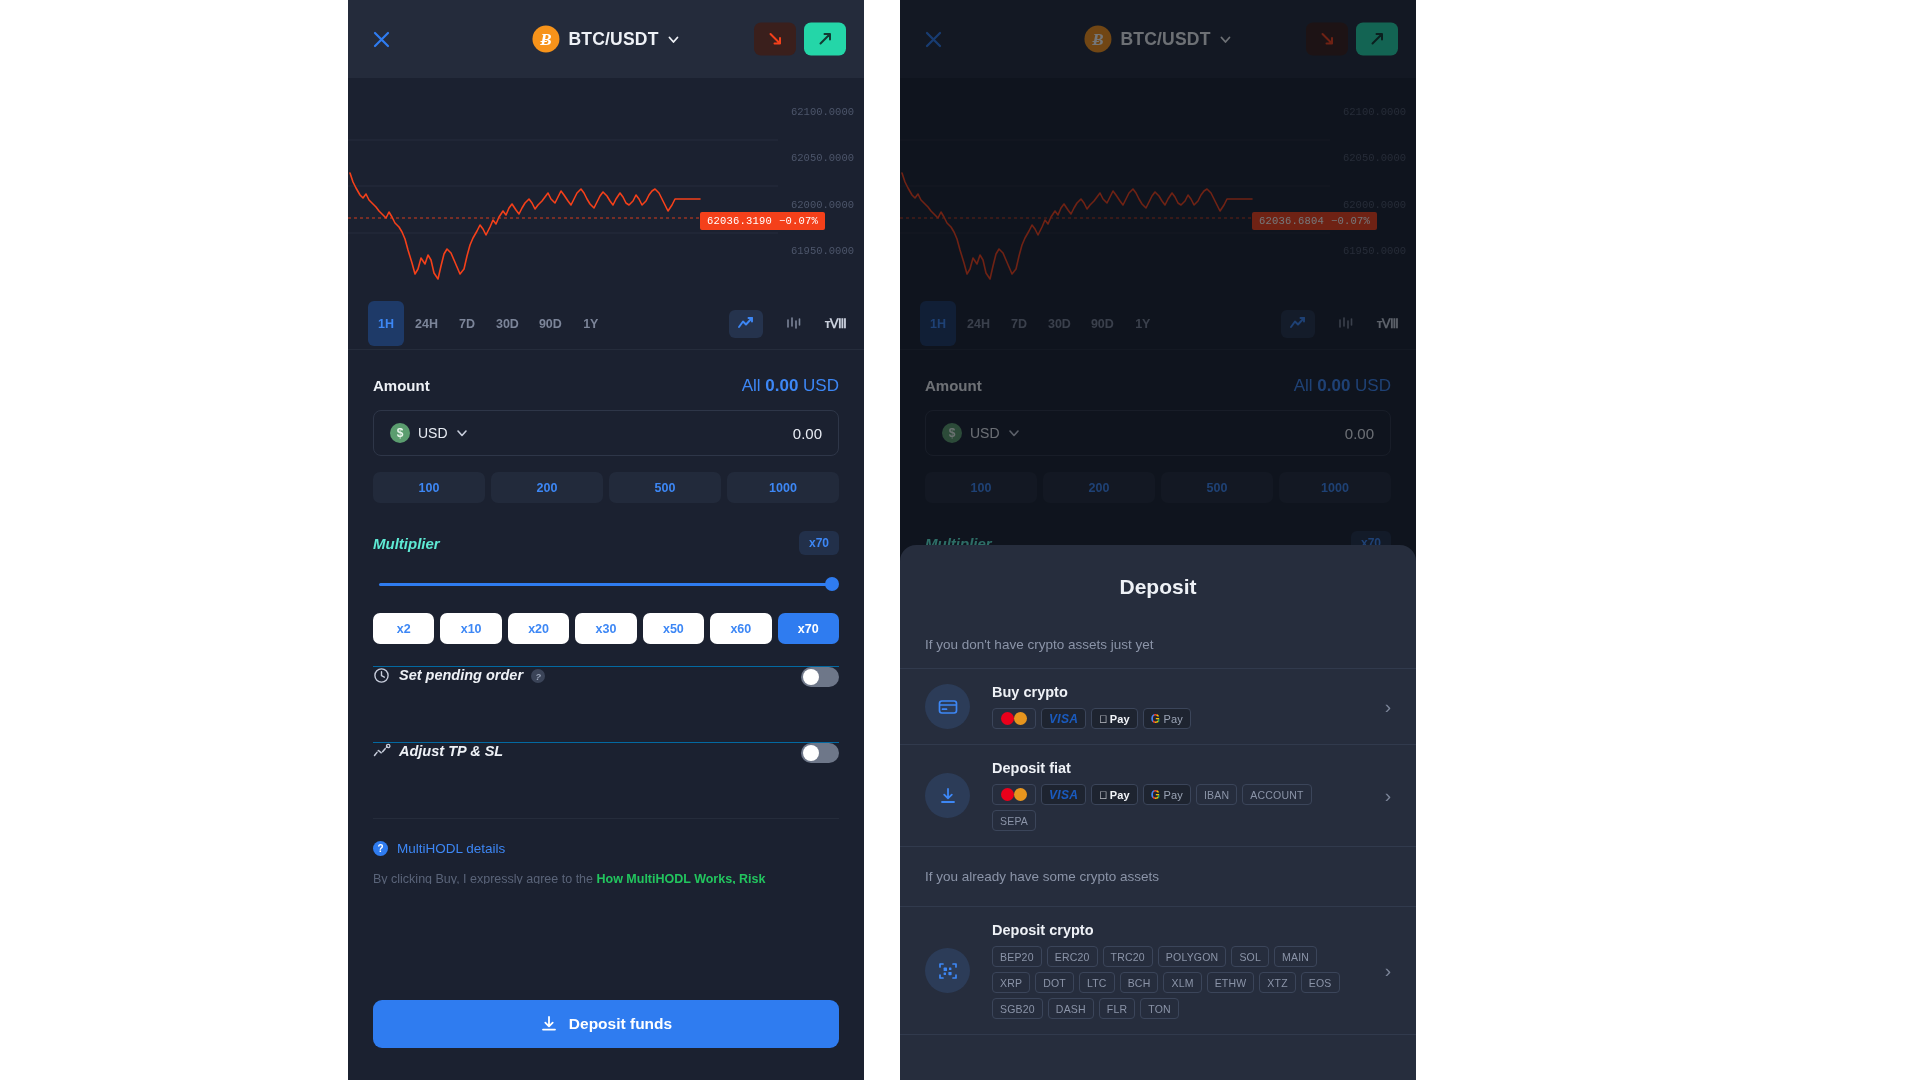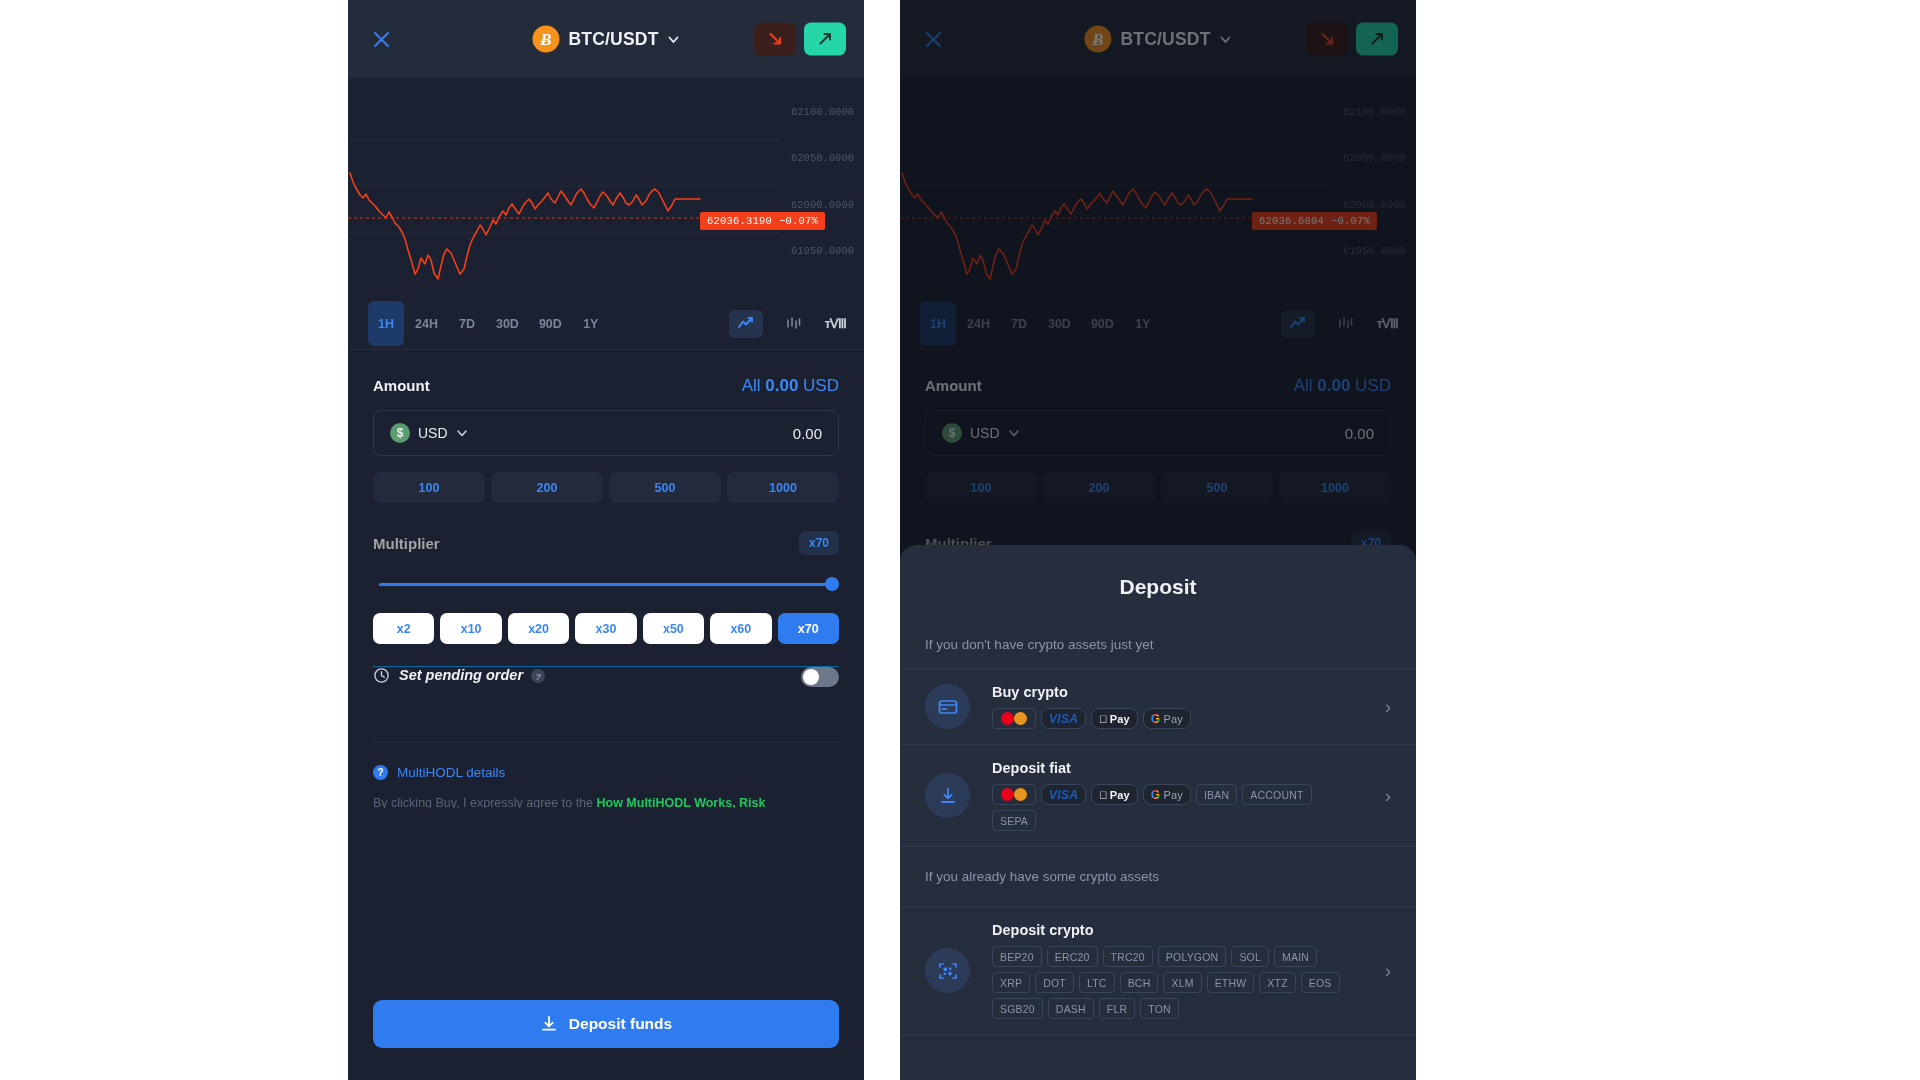--- a/index.html
+++ b/index.html
@@ -127,21 +127,21 @@
     background: #222a3b; color: #3d87f5;
     font-size: 12.5px; font-weight: bold;
     display: flex; align-items: center; justify-content: center; cursor: pointer;
   }
 
   
   .mult-head {
     display: flex; align-items: center; justify-content: space-between;
     margin-top: 28px;
   }
-  .mult-title { color: #a3a3a3; font-size: 15px; font-weight: bold; }
+  .mult-title { color: #5eead4; font-size: 15px; font-weight: bold; font-style: italic; }
   .mult-badge {
     background: #22304a; color: #3d87f5; font-size: 12px; font-weight: bold;
     padding: 5px 10px; border-radius: 6px;
   }
   .slider { position: relative; margin-top: 22px; height: 14px; }
   .slider-track {
     position: absolute; top: 6px; left: 6px; right: 6px; height: 2.5px;
     background: #2f7cf0; border-radius: 2px;
   }
   .slider-knob {
@@ -241,21 +241,21 @@
   }
   .dep-body { flex: 1; }
   .dep-name { color: #eef1f6; font-size: 14.5px; font-weight: bold; margin-bottom: 8px; }
   .chips { display: flex; flex-wrap: wrap; gap: 5px; max-width: 360px; }
   .chip {
     border: 1px solid #3b455a; border-radius: 4px;
     height: 21px; padding: 0 7px;
     display: flex; align-items: center; justify-content: center;
     color: #8b94a8; font-size: 10.5px; letter-spacing: .2px;
   }
-  .chip.pay { background: #1e2430; border-radius: 8px; }
+  .chip.pay { background: #1e2430; }
   .chip.mc { border-color: #3b455a; gap: 0; padding: 0 8px; }
   .mc-glyph { position: relative; width: 26px; height: 15px; }
   .mc-glyph i { position: absolute; top: 1px; width: 13px; height: 13px; border-radius: 50%; }
   .mc-glyph i.r { left: 0; background: #eb001b; }
   .mc-glyph i.y { right: 0; background: #f79e1b; opacity: .92; }
   .visa-txt { color: #1a5bbf; font-size: 12px; font-weight: bold; font-style: italic; letter-spacing: .3px; }
   .apay { color: #f2f4f8; font-size: 11px; font-weight: bold; display: flex; align-items: center; gap: 2px; }
   .gpay { display: flex; align-items: center; gap: 3px; font-size: 11px; color: #9aa3b4; }
   .g-letter {
     font-weight: bold; font-size: 12px;
@@ -400,20 +400,30 @@
               <circle cx="8.5" cy="8.5" r="6.6" stroke="#c7cddb" stroke-width="1.4" fill="none"></circle>
               <path d="M8.5 4.8 L8.5 8.7 L11.3 10.2" stroke="#c7cddb" stroke-width="1.4" fill="none" stroke-linecap="round"></path>
             </svg>
         </div>
         <div class="tr-label">
           <span>Set pending order</span><span class="help-dot">?</span>
         </div>
         <div class="switch"></div>
       </div>
 
+      <div class="toggle-row second">
+        <div class="tr-icon">
+          <svg width="18" height="17" viewBox="0 0 18 17">
+              <path d="M1.5 12.5 L5.5 7.5 L8.5 10 L14 3.5" stroke="#c7cddb" stroke-width="1.5" fill="none" stroke-linecap="round" stroke-linejoin="round" stroke-dasharray="4 2"></path>
+              <circle cx="15.2" cy="3" r="1.7" stroke="#c7cddb" stroke-width="1.3" fill="none"></circle>
+            </svg>
+        </div>
+        <div class="tr-label">Adjust TP &amp; SL</div>
+        <div class="switch"></div>
+      </div>
 
       <div class="pos-details">
         <div class="pd-icon">?</div>
         <div class="pd-label">MultiHODL details</div>
       </div>
       <div class="disclaimer">
         <span>By clicking Buy, I expressly agree to the </span><a href="#">How MultiHODL Works, Risk</a>
       </div>
     </div>
 

